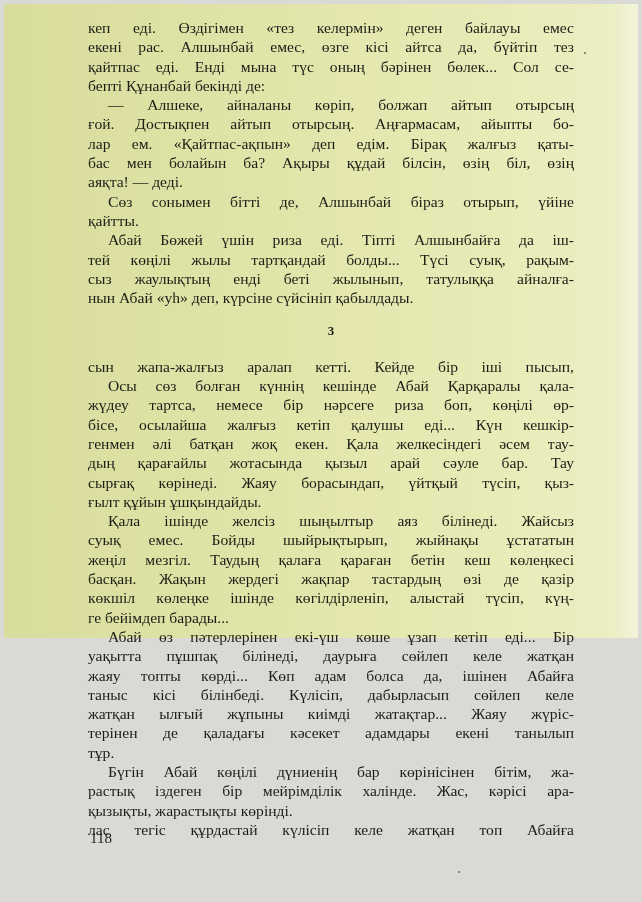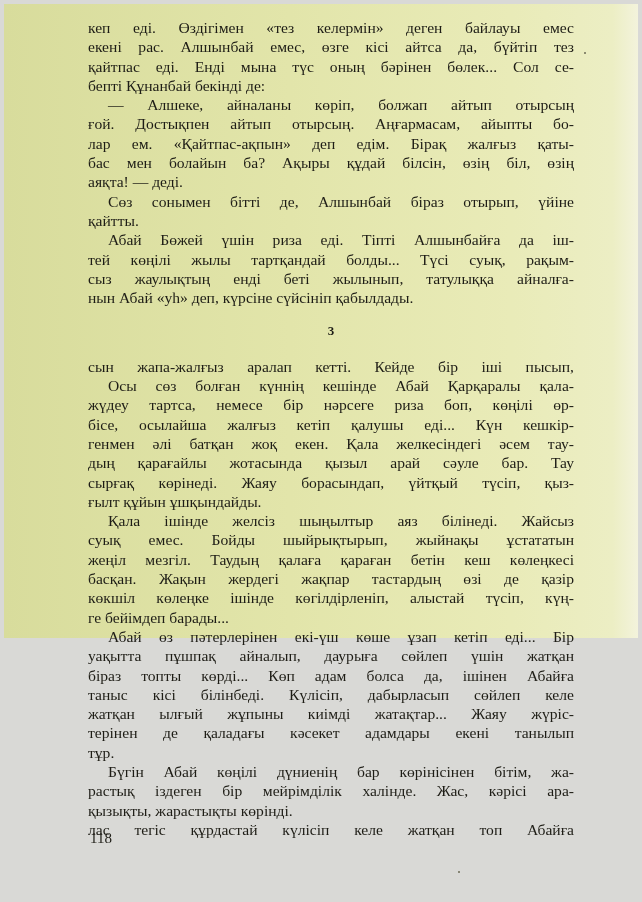--- a/index.html
+++ b/index.html
@@ -76,22 +76,22 @@
         <div>
           <span class="line indent">Қала ішінде желсіз шыңылтыр аяз білінеді. Жайсыз</span>
           <span class="line">суық емес. Бойды шыйрықтырып, жыйнақы ұстататын</span>
           <span class="line">жеңіл мезгіл. Таудың қалаға қараған бетін кеш көлеңкесі</span>
           <span class="line">басқан. Жақын жердегі жақпар тастардың өзі де қазір</span>
           <span class="line">көкшіл көлеңке ішінде көгілдірленіп, алыстай түсіп, күң-</span>
           <span class="line last">ге бейімдеп барады...</span>
         </div>
         <div>
           <span class="line indent">Абай өз пәтерлерінен екі-үш көше ұзап кетіп еді... Бір</span>
-          <span class="line">уақытта пұшпақ айналып, даурыға сөйлеп үшін жатқан</span>
-          <span class="line">біраз топты көрді... Көп адам болса да, ішінен Абайға</span>
+          <span class="line">уақытта пұшпақ білінеді, даурыға сөйлеп келе жатқан</span>
+          <span class="line">жаяу топты көрді... Көп адам болса да, ішінен Абайға</span>
           <span class="line">таныс кісі білінбеді. Күлісіп, дабырласып сөйлеп келе</span>
           <span class="line">жатқан ылғый жұпыны киімді жатақтар... Жаяу жүріс-</span>
           <span class="line">терінен де қаладағы кәсекет адамдары екені танылып</span>
           <span class="line last">тұр.</span>
         </div>
         <div>
           <span class="line indent">Бүгін Абай көңілі дүниенің бар көрінісінен бітім, жа-</span>
           <span class="line">растық іздеген бір мейрімділік халінде. Жас, кәрісі ара-</span>
           <span class="line last">қызықты, жарастықты көрінді.</span>
           <span class="line">лас тегіс құрдастай күлісіп келе жатқан топ Абайға</span>

